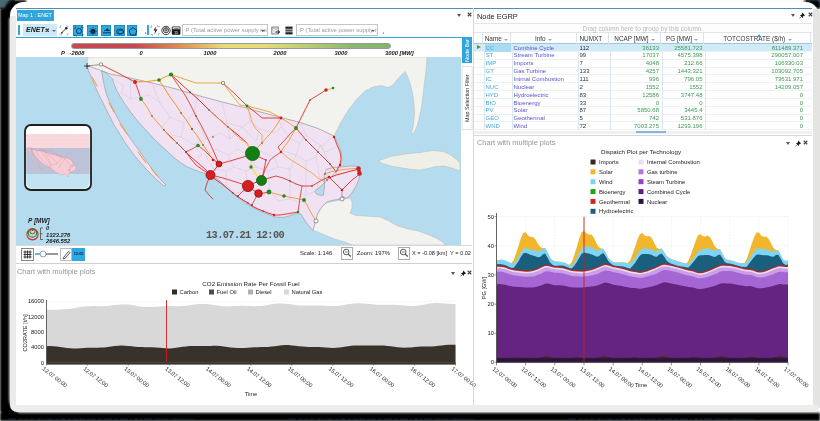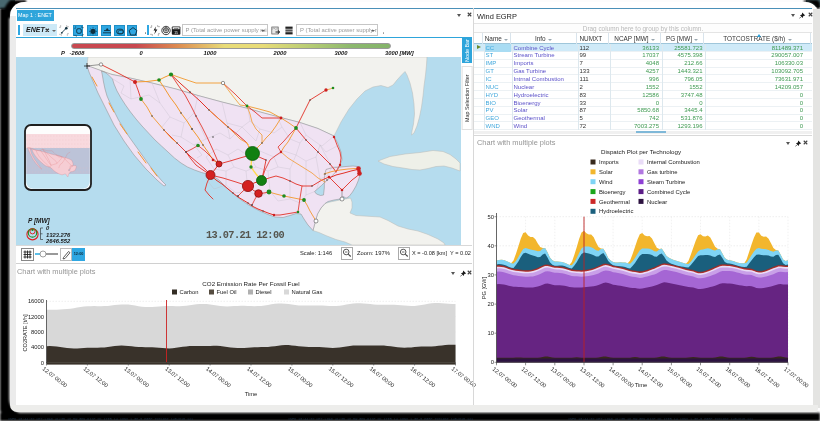--- a/index.html
+++ b/index.html
@@ -450,21 +450,21 @@
     <text x="179.5" y="294" font-size="5.8" fill="#222" font-family="Liberation Sans">Carbon</text>
     <rect x="209" y="289.5" width="5" height="5" fill="#554c40"></rect>
     <text x="216.5" y="294" font-size="5.8" fill="#222" font-family="Liberation Sans">Fuel Oil</text>
     <rect x="248" y="289.5" width="5" height="5" fill="#b0b0b0"></rect>
     <text x="255.5" y="294" font-size="5.8" fill="#222" font-family="Liberation Sans">Diesel</text>
     <rect x="284" y="289.5" width="5" height="5" fill="#d8d8d8"></rect>
     <text x="291.5" y="294" font-size="5.8" fill="#222" font-family="Liberation Sans">Natural Gas</text>
   </svg>
 <div style="position:absolute;left:472.6px;top:8px;width:1px;height:397px;background:#d8d8d8"></div>
 <div style="position:absolute;left:474px;top:9.8px;width:338px;height:125px;background:#fff">
-    <div style="position:absolute;left:3px;top:2px;font-size:7.4px;color:#222">Wind EGRP</div>
+    <div style="position:absolute;left:3px;top:2px;font-size:7.4px;color:#222">Node EGRP</div>
     <div style="position:absolute;left:0;right:0;top:13px;height:10px;text-align:center;font-size:6.4px;color:#b9b9b9;background:#fdfdfd;border:1px solid #e4e4e4;border-left:none;border-right:none;line-height:10px">Drag column here to group by this column.</div>
     <div style="position:absolute;left:0;top:23px;width:338px;height:11px;border-bottom:1px solid #9fc6da;background:#fff"></div>
     <div style="position:absolute;left:0px;top:23px;width:8.5px;height:11px;border-right:1px solid #d9e4ec"></div>
     <div style="position:absolute;left:9.5px;top:23px;width:27.0px;height:11px;border-right:1px solid #d9e4ec;font-size:6.4px;color:#333;text-align:center;line-height:11px">Name<span style="display:inline-block;width:0;height:0;border-left:2.2px solid transparent;border-right:2.2px solid transparent;border-top:2.8px solid #9aa7b0;margin-left:2.5px"></span></div>
     <div style="position:absolute;left:37.5px;top:23px;width:65.0px;height:11px;border-right:1px solid #d9e4ec;font-size:6.4px;color:#333;text-align:center;line-height:11px">Info<span style="display:inline-block;width:0;height:0;border-left:2.2px solid transparent;border-right:2.2px solid transparent;border-top:2.8px solid #9aa7b0;margin-left:2.5px"></span></div>
     <div style="position:absolute;left:103.5px;top:23px;width:31.5px;height:11px;border-right:1px solid #d9e4ec;font-size:6.4px;color:#333;text-align:left;padding-left:2px;line-height:11px">NUMXT<span style="display:inline-block;width:0;height:0;border-left:2.2px solid transparent;border-right:2.2px solid transparent;border-top:2.8px solid #9aa7b0;margin-left:2.5px"></span></div>
     <div style="position:absolute;left:136px;top:23px;width:50.5px;height:11px;border-right:1px solid #d9e4ec;font-size:6.4px;color:#333;text-align:center;line-height:11px">NCAP [MW]<span style="display:inline-block;width:0;height:0;border-left:2.2px solid transparent;border-right:2.2px solid transparent;border-top:2.8px solid #9aa7b0;margin-left:2.5px"></span></div>
     <div style="position:absolute;left:187.5px;top:23px;width:42.5px;height:11px;border-right:1px solid #d9e4ec;font-size:6.4px;color:#333;text-align:center;line-height:11px">PG [MW]<span style="display:inline-block;width:0;height:0;border-left:2.2px solid transparent;border-right:2.2px solid transparent;border-top:2.8px solid #9aa7b0;margin-left:2.5px"></span></div>
     <div style="position:absolute;left:231px;top:23px;width:106.0px;height:11px;border-right:1px solid #d9e4ec;font-size:6.4px;color:#333;text-align:center;line-height:11px">TOTCOSTRATE ($/h)<span style="display:inline-block;width:0;height:0;border-left:2.2px solid transparent;border-right:2.2px solid transparent;border-top:2.8px solid #9aa7b0;margin-left:2.5px"></span></div>
     <div style="position:absolute;left:283px;top:24px;width:0;height:0;border-left:2.6px solid transparent;border-right:2.6px solid transparent;border-bottom:3.2px solid #2a9fd8"></div>

